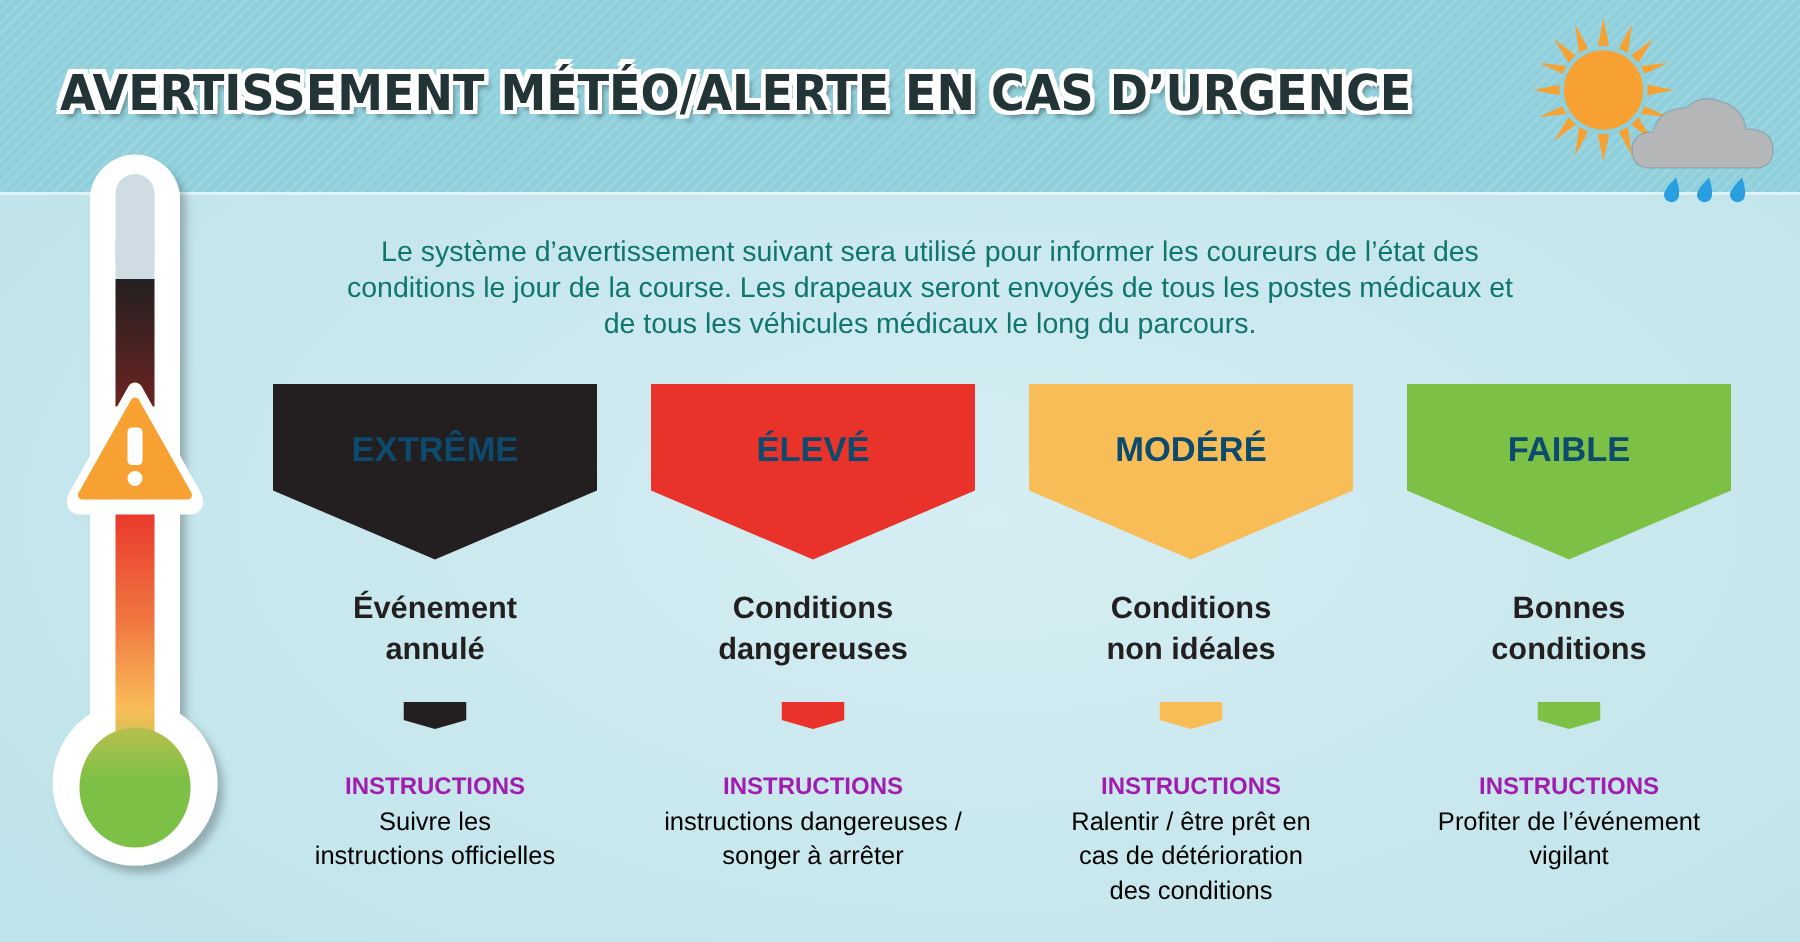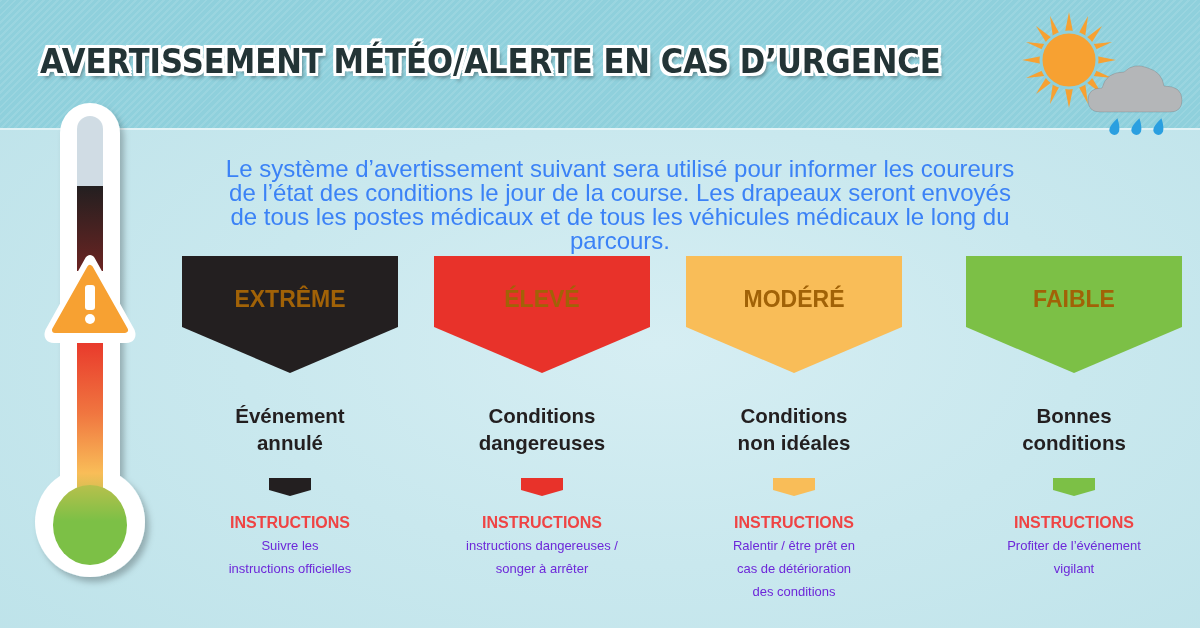--- a/index.html
+++ b/index.html
@@ -25,37 +25,37 @@
     -webkit-text-stroke: 0;
     text-shadow:
       -3px -3px 0 #fff, 3px -3px 0 #fff, -3px 3px 0 #fff, 3px 3px 0 #fff,
       0 -3px 0 #fff, 0 3px 0 #fff, -3px 0 0 #fff, 3px 0 0 #fff,
       4px 5px 4px rgba(0,0,0,0.35);
   }
   .weather { position: absolute; left: 1022px; top: 12px; width: 170px; height: 130px; }
   .thermo { position: absolute; left: 30px; top: 100px; width: 130px; height: 500px; }
   .intro {
     position: absolute; left: 220px; top: 157px; width: 800px;
-    text-align: center; font-size: 24px; line-height: 24px; color: #3b82f6;
+    text-align: center; font-size: 19px; line-height: 24px; color: #0f766e;
   }
   .level {
     position: absolute; top: 256px; width: 216px; text-align: center;
   }
   .badge { position: relative; width: 216px; height: 118px; }
   .badge svg { position: absolute; left: 0; top: 0; }
   .badge-label {
     position: absolute; left: 0; top: 30px; width: 216px; text-align: center;
-    color: #a16207; font-weight: bold; font-size: 23px; letter-spacing: 0px;
+    color: #0c4a6e; font-weight: bold; font-size: 23px; letter-spacing: 0px;
   }
   .condition {
-    margin-top: 28px; font-weight: bold; font-size: 20.5px; line-height: 27px; color: #231f20;
+    margin-top: 18px; font-weight: bold; font-size: 20.5px; line-height: 27px; color: #231f20;
   }
   .mini-arrow { margin: 22px auto 0; width: 42px; height: 18px; display: block; }
-  .instr-title { margin-top: 18px; font-weight: bold; font-size: 16px; color: #ef4444; letter-spacing: 0px; }
-  .instr-text { margin-top: 2px; font-size: 13px; line-height: 23px; color: #6d28d9; }
+  .instr-title { margin-top: 30px; font-weight: bold; font-size: 16px; color: #a21caf; letter-spacing: 0px; }
+  .instr-text { margin-top: 2px; font-size: 17px; line-height: 23px; color: #000000; }
 </style>
 </head>
 <body>
 
 <div class="header-band"></div>
 <div class="title">AVERTISSEMENT MÉTÉO/ALERTE EN CAS D’URGENCE</div>
 
 <svg class="weather" viewBox="0 0 170 130" width="170" height="130">
   <g>
     <g fill="#f7a132">
@@ -183,21 +183,21 @@
       <polygon points="0,0 42,0 42,12 21,18 0,12" fill="#f9bd58"></polygon>
     </svg>
   <div class="instr-title">INSTRUCTIONS</div>
   <div class="instr-text">
     <div>Ralentir / être prêt en</div>
     <div>cas de détérioration</div>
     <div>des conditions</div>
   </div>
 </div>
 
-<div class="level" style="left:966px;">
+<div class="level" style="left:938px;">
   <div class="badge">
     <svg width="216" height="118" viewBox="0 0 216 118">
         <polygon points="0,0 216,0 216,71 108,117 0,71" fill="#7cc046"></polygon>
       </svg>
     <div class="badge-label">FAIBLE</div>
   </div>
   <div class="condition">
     <div>Bonnes</div>
     <div>conditions</div>
   </div>

